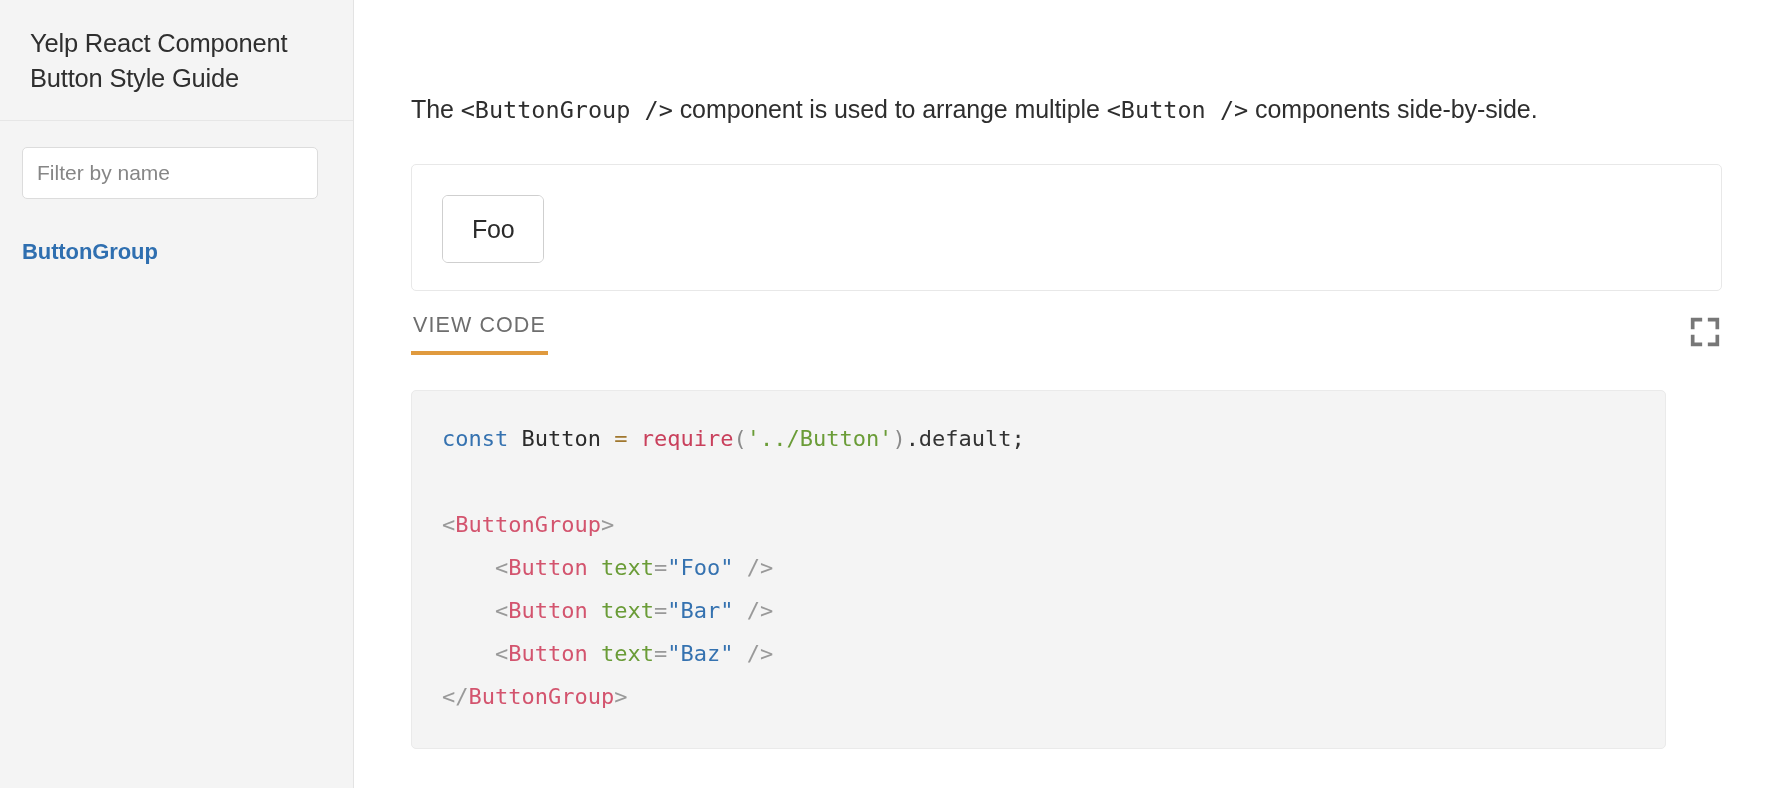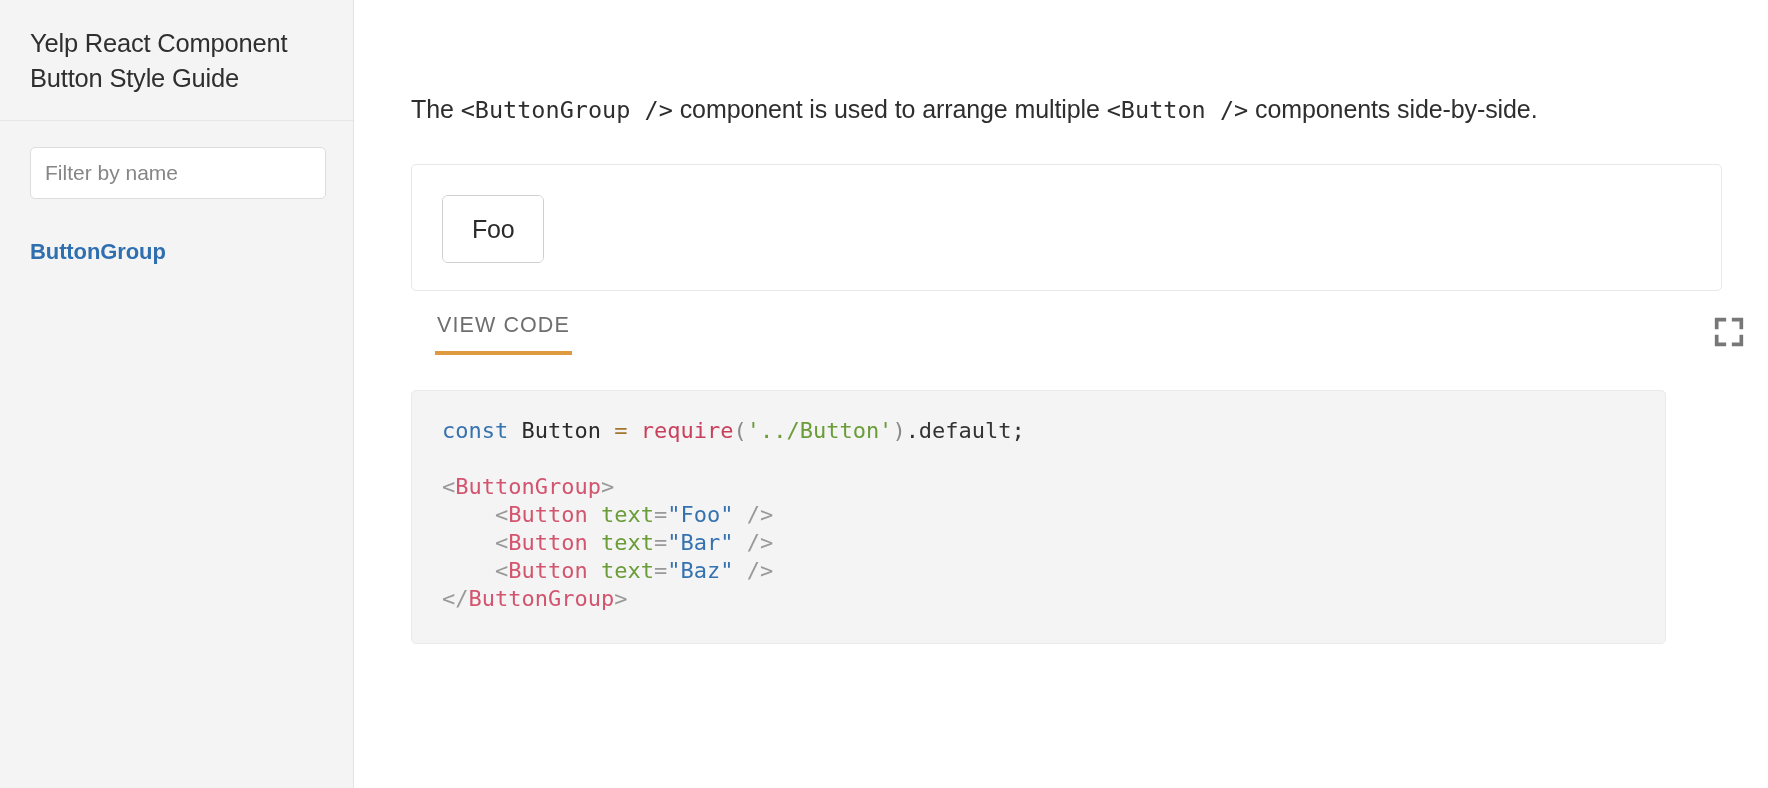--- a/index.html
+++ b/index.html
@@ -34,21 +34,21 @@
   .sidebar-title {
     font-size: 25.5px;
     line-height: 35px;
     color: #2f2f2f;
     font-weight: 400;
     letter-spacing: -0.2px;
     margin: 0;
     white-space: pre-line;
   }
   .sidebar-body {
-    padding: 26px 30px 0 30px;
+    padding: 26px 30px 0 22px;
   }
   .filter-input {
     display: block;
     width: 296px;
     height: 52px;
     padding: 0 14px;
     background: #ffffff;
     border: 1px solid #dcdcdc;
     border-radius: 5px;
     font-family: "Liberation Sans", sans-serif;
@@ -131,21 +131,20 @@
     line-height: 66px;
   }
   .bg-btn:first-child { border-left: 0; }
 
   
   .tabs-row {
     position: relative;
     margin-top: 22px;
     width: 1311px;
     height: 49px;
-    margin-left: 24px;
   }
   .tab {
     display: inline-block;
     font-size: 21.5px;
     letter-spacing: 1.1px;
     color: #6e6e6e;
     background: transparent;
     border: 0;
     border-bottom: 4px solid #e09a3e;
     padding: 0 2px 13px 2px;
@@ -171,21 +170,21 @@
     width: 1255px;
     background: #f4f4f4;
     border: 1px solid #eaeaea;
     border-radius: 5px;
     padding: 26px 30px 30px 30px;
   }
   .code-block pre {
     margin: 0;
     font-family: "DejaVu Sans Mono", "Liberation Mono", monospace;
     font-size: 22px;
-    line-height: 28px;
+    line-height: 43px;
     color: #333333;
     white-space: pre;
     tab-size: 4;
   }
   .tok-kw      { color: #3572b0; }
   .tok-plain   { color: #2b2b2b; }
   .tok-op      { color: #a0772e; }
   .tok-fn      { color: #c9405c; }
   .tok-punc    { color: #8a8a8a; }
   .tok-str     { color: #6a9c37; }

